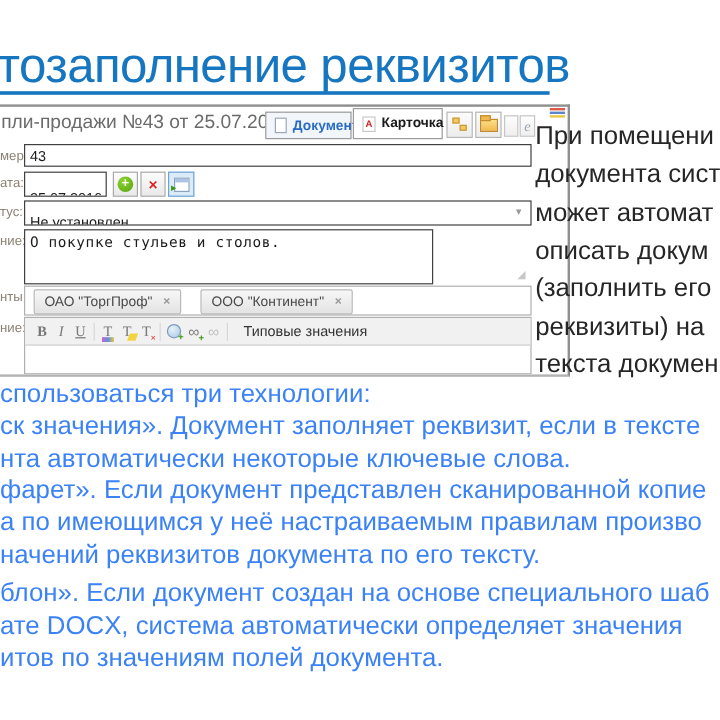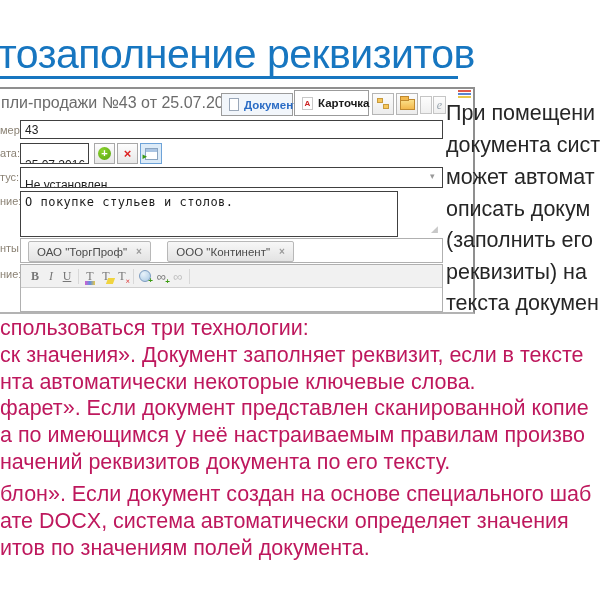--- a/index.html
+++ b/index.html
@@ -47,21 +47,21 @@
   .props-ic i:nth-child(2){background:#5a86d0}
   .props-ic i:nth-child(3){background:#e8c84a}
 
   
   .flabel{left:0;width:18px;text-align:right;font-size:11px;color:#8b8274;white-space:nowrap}
   .inp{border:1px solid #404040;background:#fff;font-size:12px;color:#1c1c1c;
        padding:2px 4px;box-sizing:border-box;white-space:nowrap;overflow:hidden}
   .inp-number{left:20px;top:120px;width:423px;height:19px}
   .inp-date{left:20px;top:143px;width:69px;height:21px;padding-top:14px}
   .inp-status{left:20px;top:167px;width:423px;height:21px;padding-top:10px}
-  .inp-note{left:20px;top:191px;width:378px;height:46px;font-family:"DejaVu Sans Mono",monospace;
+  .inp-note{left:20px;top:191px;width:341px;height:46px;font-family:"DejaVu Sans Mono",monospace;
        letter-spacing:0.5px;padding:3px 4px}
   .chev{left:430px;top:171px;color:#999;font-size:9px}
   .resize{left:431px;top:224px;color:#c8c8c8;font-size:9px}
 
   .mini{width:21px;height:21px;top:143px;border:1px solid #a8a8a8;box-sizing:border-box;
        background:linear-gradient(#fdfdfd,#e8e8e8);display:flex;align-items:center;justify-content:center}
   .add-circle{width:13px;height:13px;border-radius:50%;background:radial-gradient(circle at 35% 30%,#8cd32e,#57a510);
        color:#fff;font-size:11px;font-weight:bold;line-height:12px;text-align:center}
   .del-x{color:#d22;font-weight:bold;font-size:13px;line-height:13px}
   .cal-btn{left:140px;width:22px;border:1px solid #6ea3d8;background:#dcebf8}
@@ -93,21 +93,21 @@
   .globe{width:12px;height:12px;border-radius:50%;border:1px solid #7d9cc0;box-sizing:border-box;
        background:radial-gradient(circle at 35% 30%,#e8f2fa,#a8c8e4);position:relative;flex:0 0 auto;margin:0 2px}
   .globe:after{content:"+";position:absolute;right:-3px;bottom:-4px;color:#3a9a10;font-size:8px;font-weight:bold}
   .chain{font-size:13px;color:#7a7a7a;position:relative;width:17px;text-align:center;flex:0 0 auto}
   .chain:after{content:"+";position:absolute;right:0;bottom:-2px;color:#3a9a10;font-size:8px;font-weight:bold}
   .chain-off{font-size:13px;color:#c0c0c0;width:16px;text-align:center;flex:0 0 auto}
   .typ-val{margin-left:10px;font-size:12px;color:#333;white-space:nowrap}
 
   
   .rline{left:446px;font-size:21.5px;color:#262626;white-space:nowrap;z-index:4}
-  .lline{left:0;font-size:21.5px;color:#be185d;white-space:nowrap;z-index:3}
+  .lline{left:0;font-size:21.5px;color:#3b82f6;white-space:nowrap;z-index:3}
 </style>
 </head>
 <body>
 
 <div class="abs slide-title">тозаполнение реквизитов</div>
 <div class="abs title-underline"></div>
 
 <div class="abs card-frame"></div>
 
 <div class="abs card-el card-title">пли-продажи №43 от 25.07.2016</div>
@@ -185,20 +185,21 @@
     <span class="rt-btn rt-u">U</span>
     <span class="rt-sep"></span>
     <span class="rt-btn t-color">T</span>
     <span class="rt-btn t-high">T</span>
     <span class="rt-btn t-clear">T</span>
     <span class="rt-sep"></span>
     <span class="globe"></span>
     <span class="chain">∞</span>
     <span class="chain-off">∞</span>
     <span class="rt-sep"></span>
+    <span class="typ-val">Типовые значения</span>
   </div>
 </div>
 
 <div class="abs rline" style="top:101px">При помещени</div>
 <div class="abs rline" style="top:133px">документа сист</div>
 <div class="abs rline" style="top:165px">может автомат</div>
 <div class="abs rline" style="top:197px">описать докум</div>
 <div class="abs rline" style="top:228px">(заполнить его</div>
 <div class="abs rline" style="top:260px">реквизиты) на</div>
 <div class="abs rline" style="top:291px">текста докумен</div>

